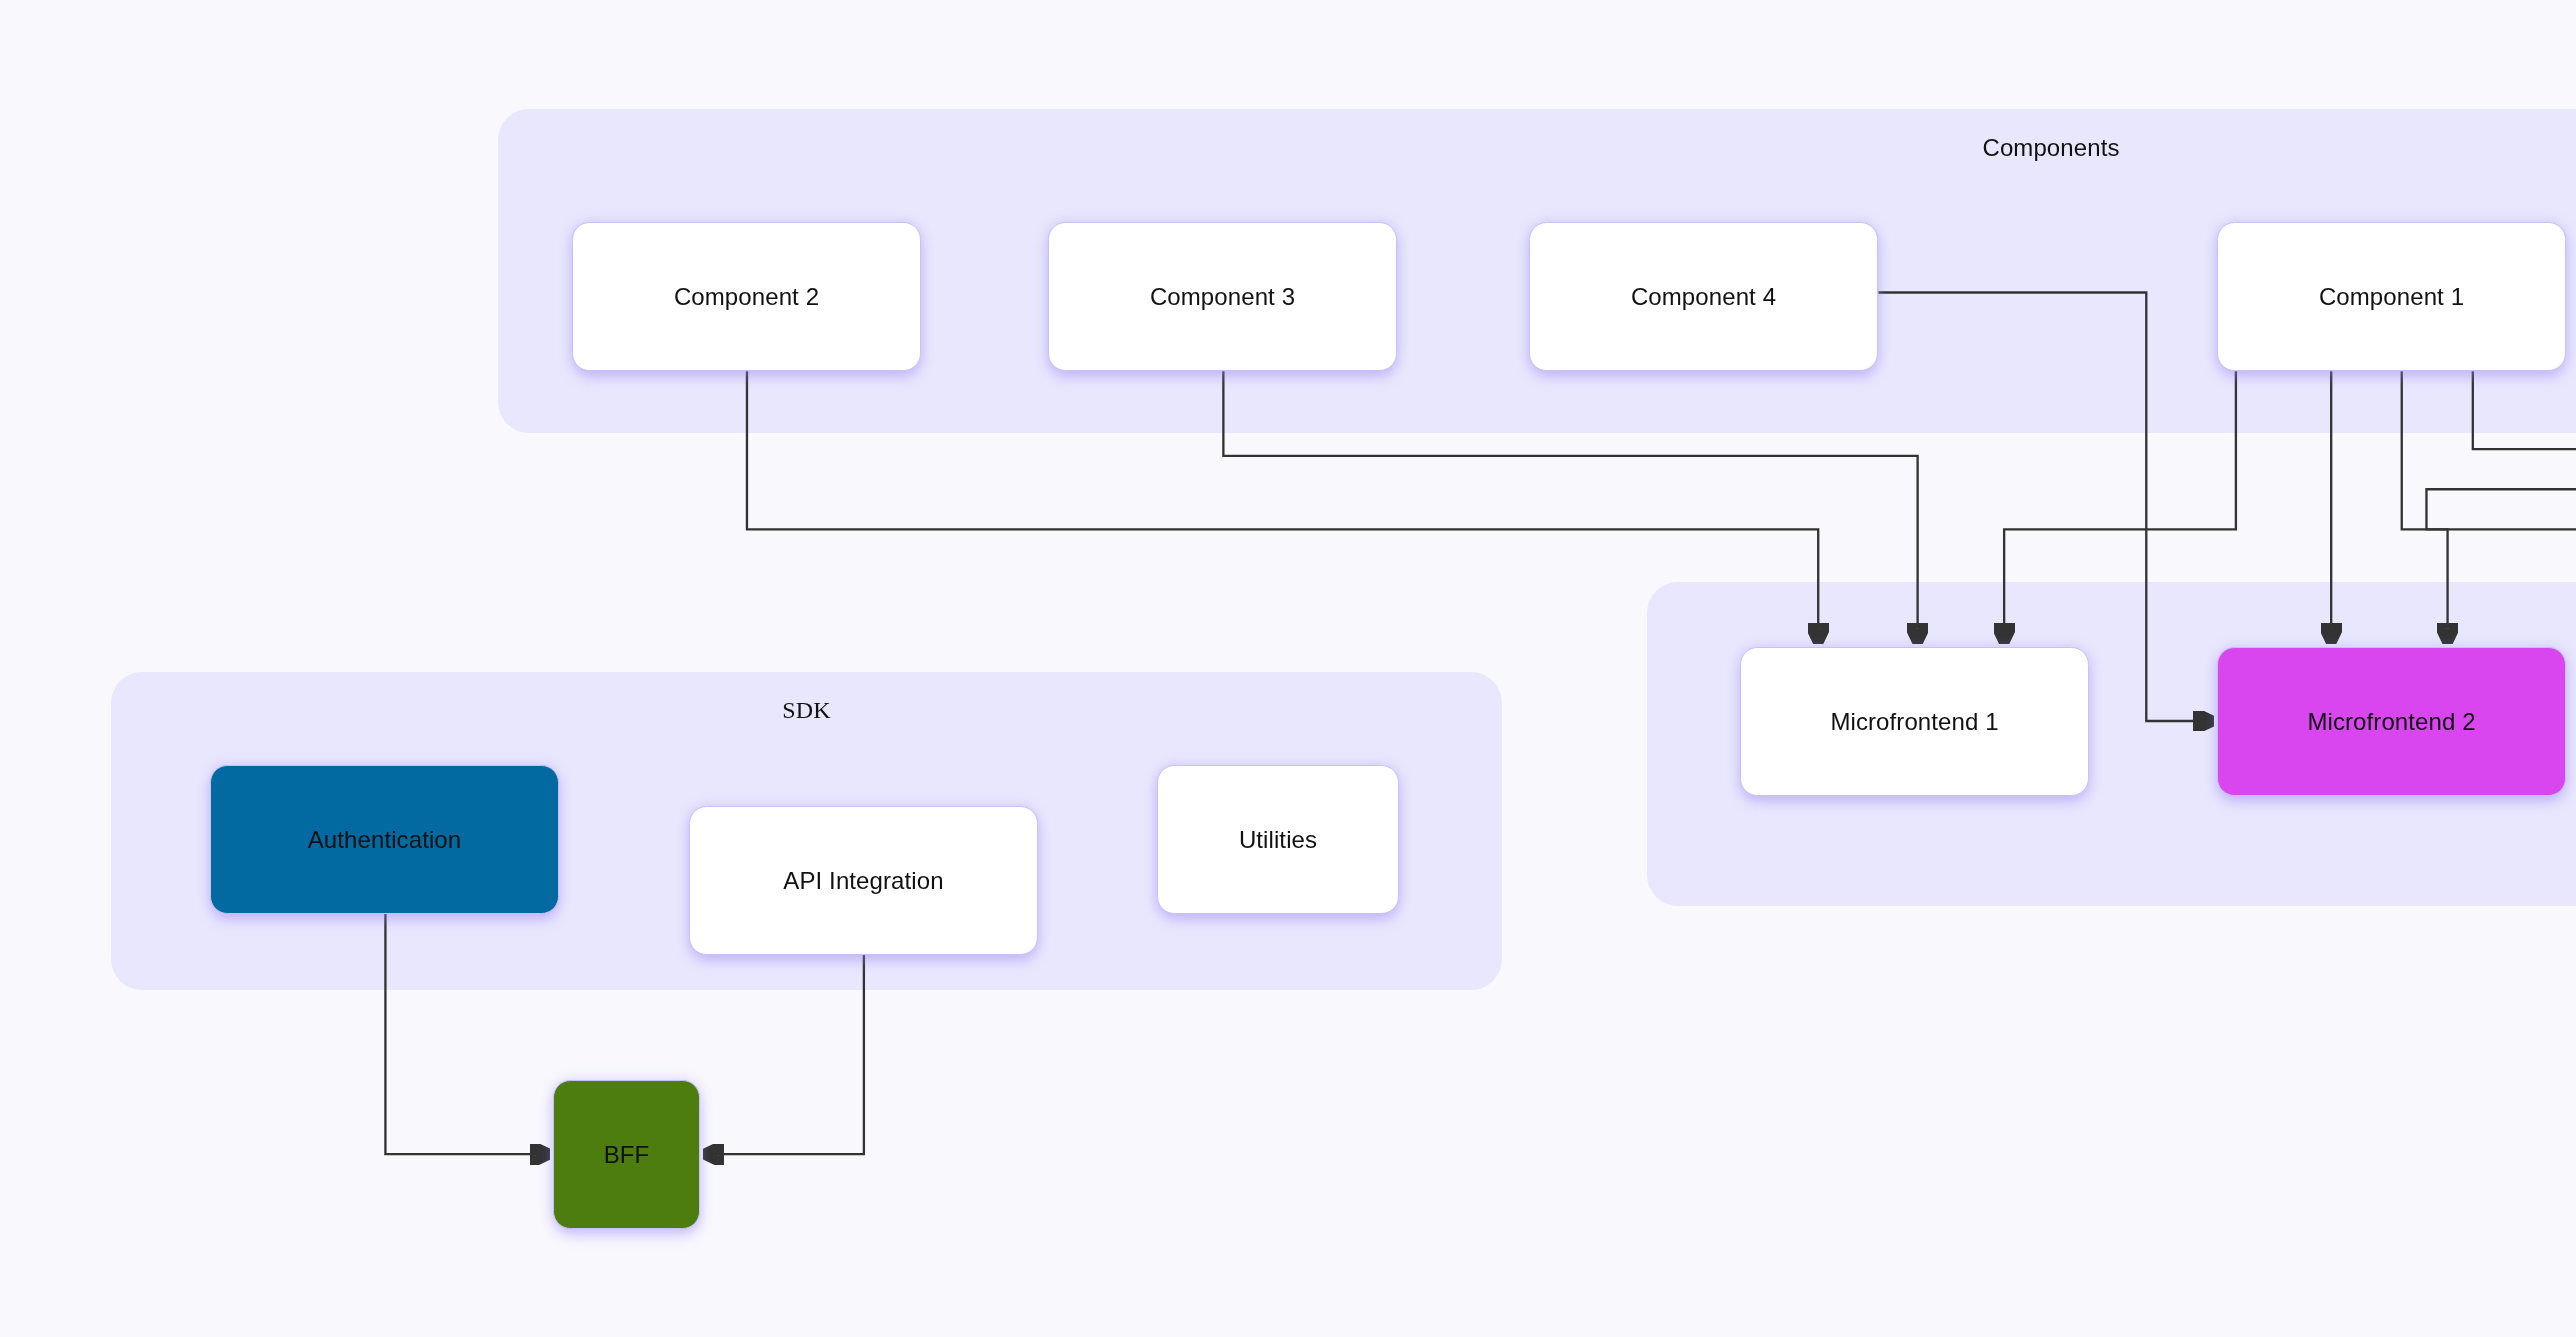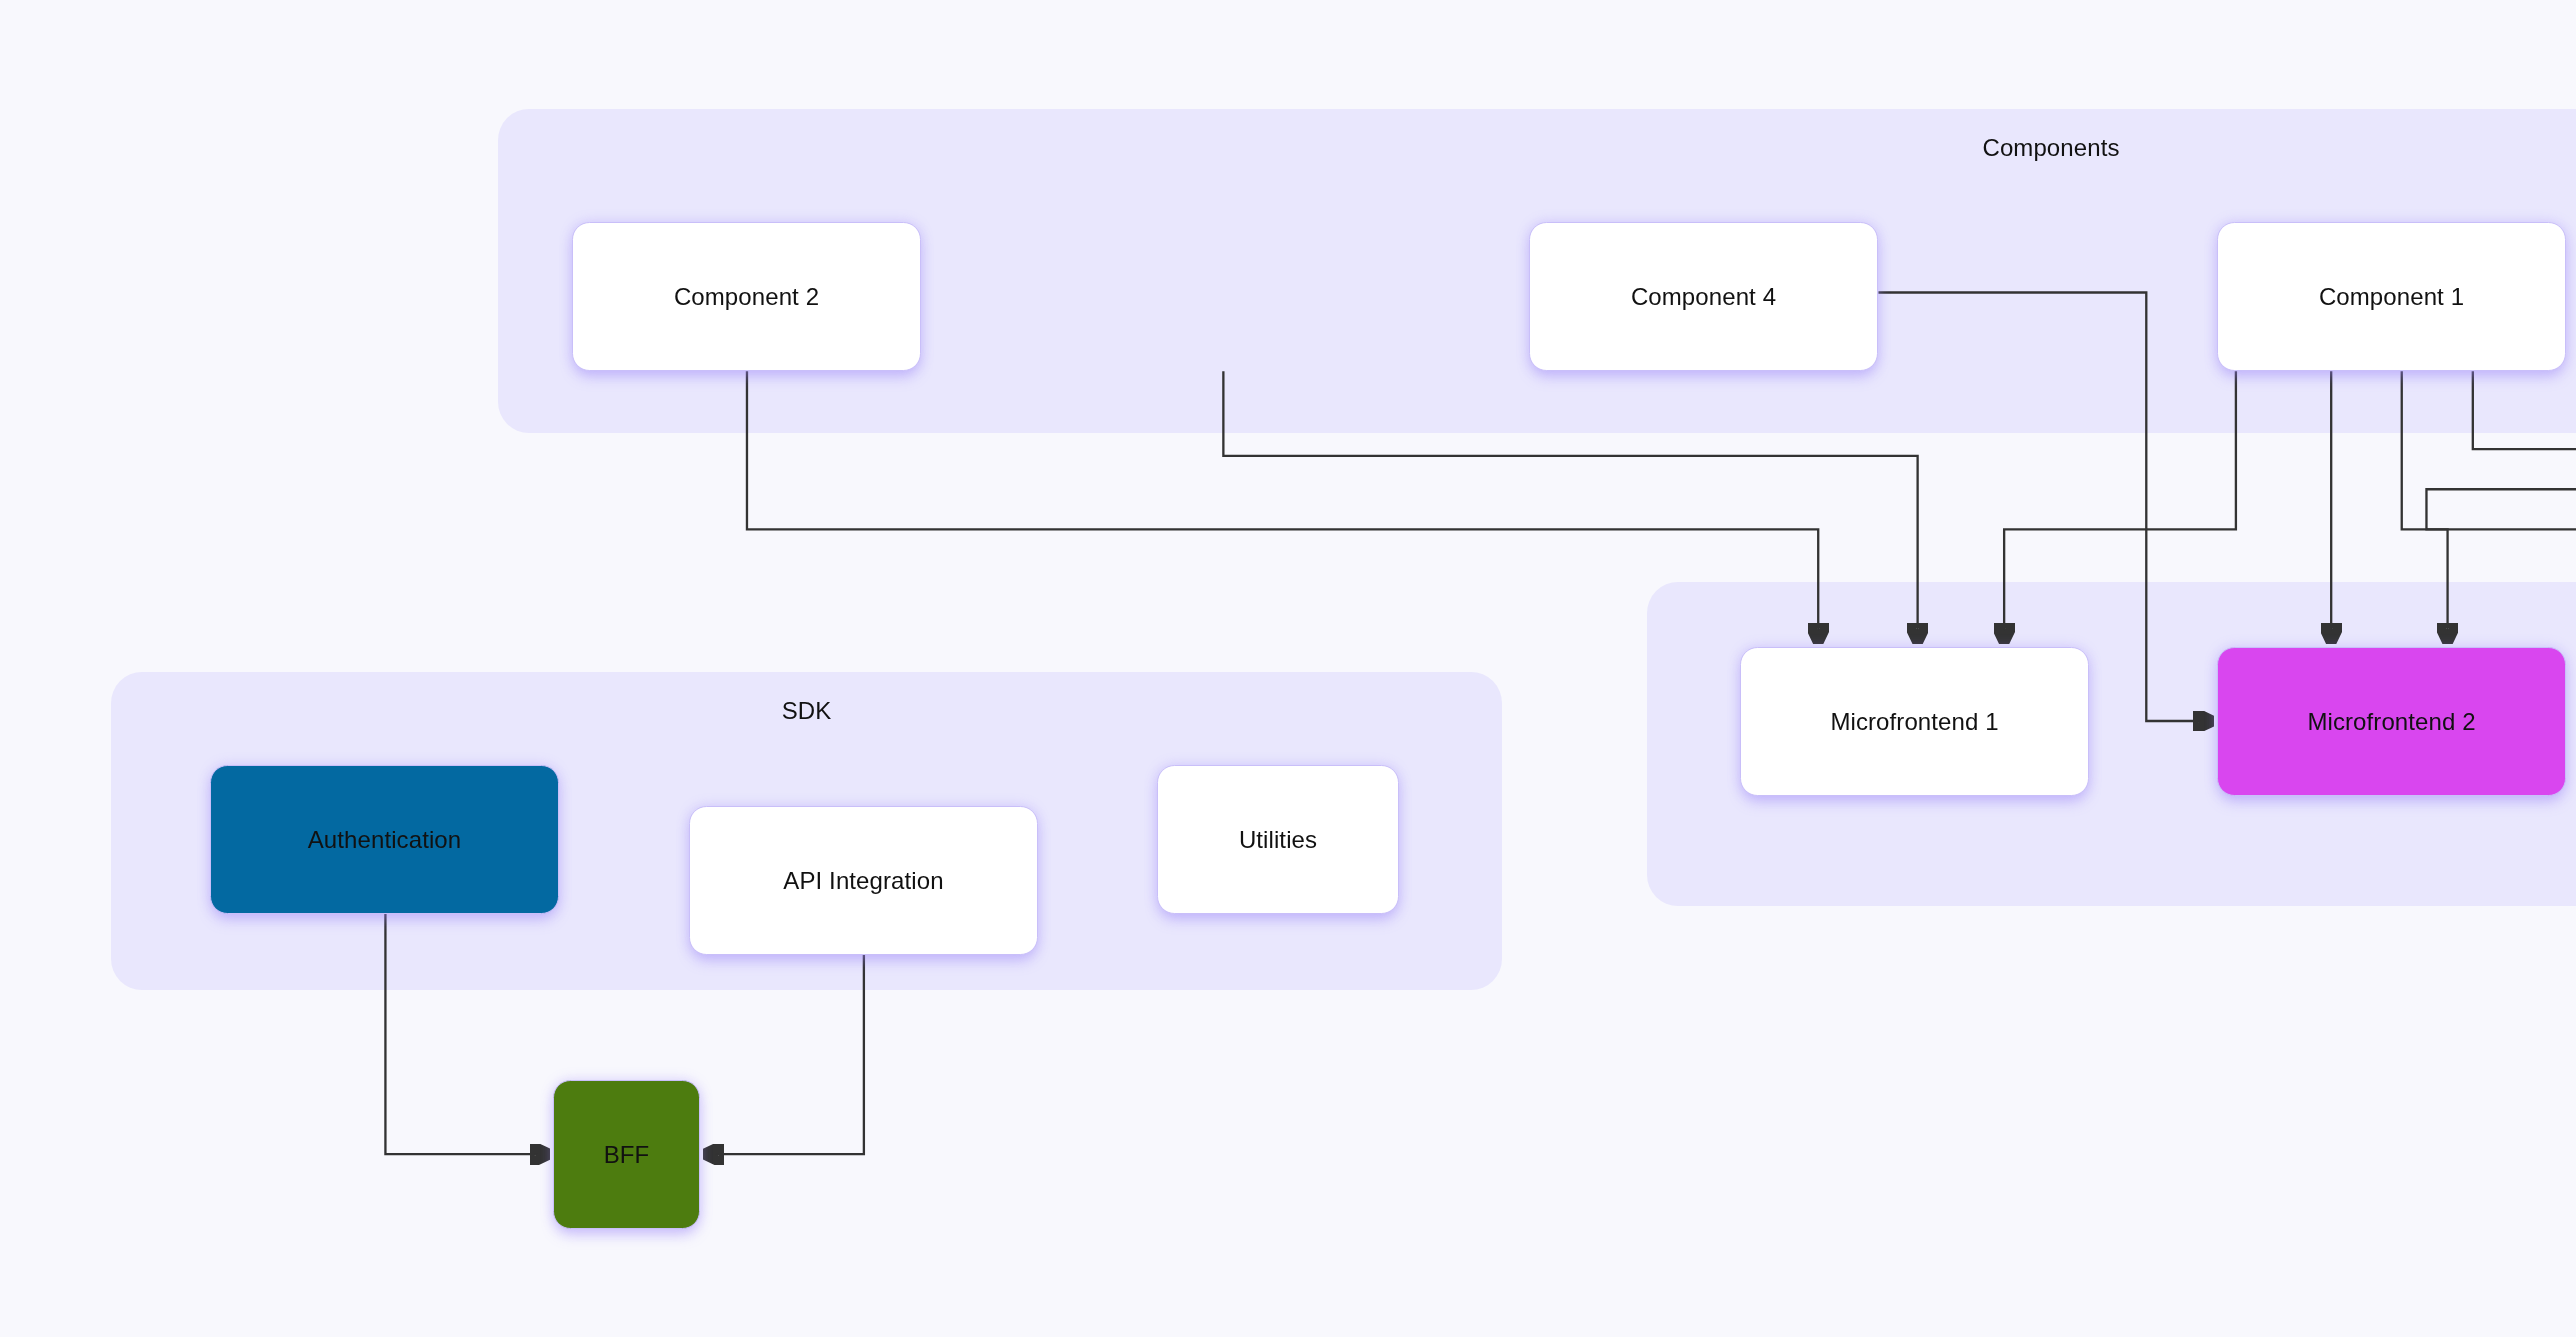--- a/index.html
+++ b/index.html
@@ -66,21 +66,21 @@
 </head>
 <body>
 
 <div id="stage">
 
   <div class="group" id="group-components" style="left: 498px; top: 109px; width: 3106px; height: 324px; background: rgb(233, 231, 253);">
     <div class="group-title" style="top: 25px;">Components</div>
   </div>
 
   <div class="group" id="group-sdk" style="left: 111px; top: 672px; width: 1391px; height: 318px; background: rgb(233, 231, 253);">
-    <div class="group-title" style="top: 25px;">SDK</div>
+    <div class="group-title" style="top: 25px; font-family: Liberation Serif, serif;">SDK</div>
   </div>
 
   <div class="group" id="group-loader" style="left: 1647px; top: 582px; width: 1954px; height: 324px; background: rgb(233, 231, 253);">
     <div class="group-title" style="bottom: 19.6px;">Loader</div>
   </div>
 
   <svg id="edges" viewBox="0 0 7195 2596" width="3707" height="1337" xmlns="http://www.w3.org/2000/svg">
     <defs>
       <marker id="arrowhead" markerWidth="9" markerHeight="9" refX="8" refY="4.5" orient="auto" markerUnits="strokeWidth">
         <path d="M 0 0.4 L 8.6 4.5 L 0 8.6 z" fill="#222222" stroke="none"></path>
@@ -96,20 +96,23 @@
         <path d="M 4800 721 L 4800 872 L 6505 872 L 6505 1028 L 5459 1028 L 5459 1245" stroke="#333333" fill="none" stroke-width="4.5" marker-end="url(#arrowhead)"></path>
         <path d="M 5574 721 L 5574 950 L 4710 950 L 4710 1028 L 5673 1028 L 5673 1245" stroke="#333333" fill="none" stroke-width="4.5" marker-end="url(#arrowhead)"></path>
         <path d="M 6498 721 L 6498 1028 L 6601 1028 L 6601 1245" stroke="#333333" fill="none" stroke-width="4.5" marker-end="url(#arrowhead)"></path>
         <path d="M 747 1774 L 747 2241 L 1063 2241" stroke="#333333" fill="none" stroke-width="4.5" marker-end="url(#arrowhead)"></path>
         <path d="M 1676 1774 L 1676 2241 L 1368 2241" stroke="#333333" fill="none" stroke-width="4.5" marker-end="url(#arrowhead)"></path>
       </g>
   </svg>
 
   <div class="node" id="node-component2" style="left: 572px; top: 222px; width: 349px; height: 149px; background: rgb(255, 255, 255); border-color: rgb(201, 191, 249); color: rgb(17, 17, 17);">
     <span>Component 2</span>
+  </div>
+  <div class="node" id="node-component3" style="left: 1048px; top: 222px; width: 349px; height: 149px; background: rgb(255, 255, 255); border-color: rgb(201, 191, 249); color: rgb(17, 17, 17);">
+    <span>Component 3</span>
   </div>
   <div class="node" id="node-component4" style="left: 1529px; top: 222px; width: 349px; height: 149px; background: rgb(255, 255, 255); border-color: rgb(201, 191, 249); color: rgb(17, 17, 17);">
     <span>Component 4</span>
   </div>
   <div class="node" id="node-component1" style="left: 2217px; top: 222px; width: 349px; height: 149px; background: rgb(255, 255, 255); border-color: rgb(201, 191, 249); color: rgb(17, 17, 17);">
     <span>Component 1</span>
   </div>
 
   <div class="node" id="node-microfrontend1" style="left: 1740px; top: 647px; width: 349px; height: 149px; background: rgb(255, 255, 255); border-color: rgb(201, 191, 249); color: rgb(17, 17, 17);">
     <span>Microfrontend 1</span>

